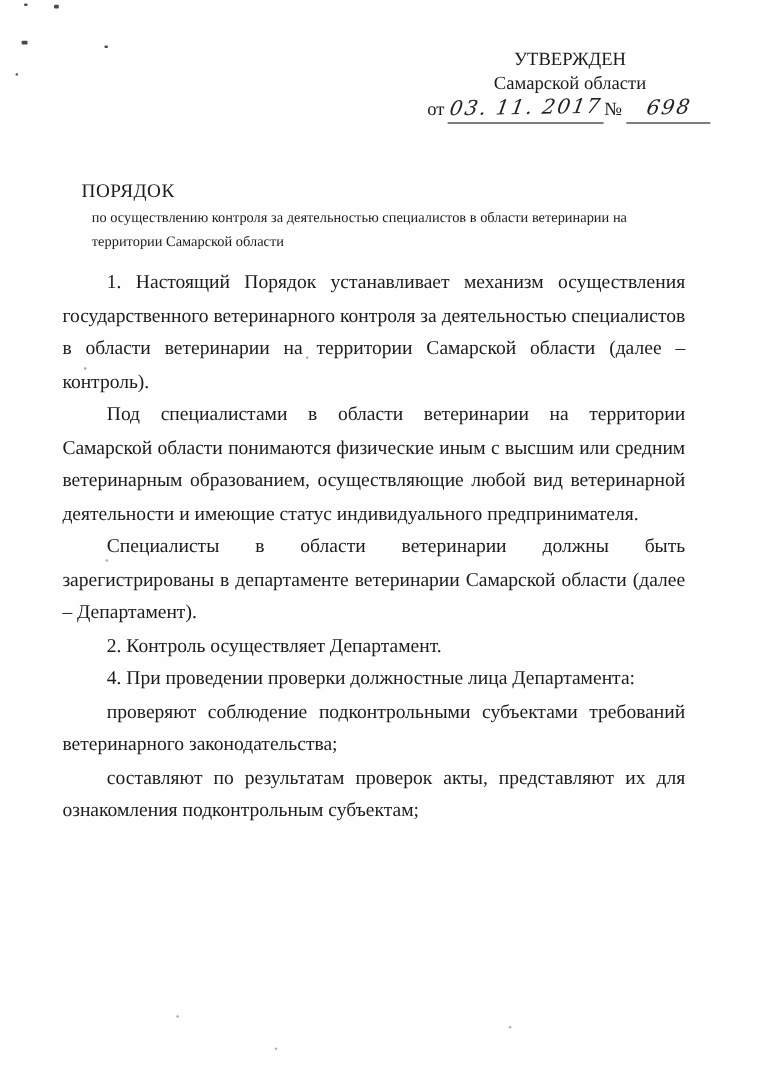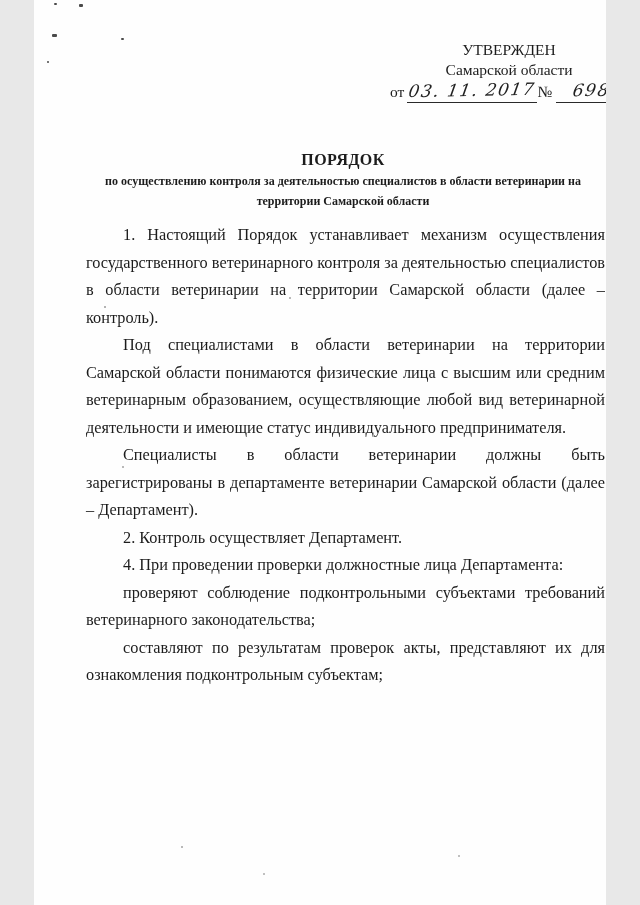--- a/index.html
+++ b/index.html
@@ -1,19 +1,19 @@
 <!DOCTYPE html>
 <html><head>
 <meta charset="utf-8">
 <style>
   * { margin: 0; padding: 0; box-sizing: border-box; }
   html, body { background: #e8e8e8; }
   .page {
     position: relative;
-    width: 572px;
+    width: 640px;
     height: 905px;
     margin: 0 auto;
     background: #fefefe;
     color: #1c1c1c;
     font-family: "Liberation Serif", serif;
     overflow: hidden;
   }
   
   .approval {
     position: absolute;
@@ -44,24 +44,23 @@
     letter-spacing: 1.5px;
     transform: skewX(-10deg) rotate(-1deg);
     position: relative;
     top: -1px;
     color: #222;
   }
   
   .title-block {
     position: absolute;
     top: 151px;
-    left: 48px;
+    left: 68px;
     width: 522px;
-    text-align: center;
-    font-weight: bold;
+    font-weight: normal;
   }
   .doc-title {
     font-size: 16px;
     letter-spacing: 0.4px;
     margin-bottom: 2px;
   }
   .doc-subtitle {
     font-size: 12px;
     line-height: 20px;
     max-width: 505px;
@@ -99,21 +98,21 @@
     <div class="from-line"><span>от</span><span class="uline date"><span class="handwrite">03. 11. 2017</span></span><span>№</span><span class="uline num"><span class="handwrite">698</span></span></div>
   </div>
 
   <div class="title-block">
     <div class="doc-title">ПОРЯДОК</div>
     <div class="doc-subtitle">по осуществлению контроля за деятельностью специалистов в области ветеринарии на территории Самарской области</div>
   </div>
 
   <div class="body-text">
       <p>1. Настоящий Порядок устанавливает механизм осуществления государственного ветеринарного контроля за деятельностью специалистов в области ветеринарии на территории Самарской области (далее – контроль).</p>
-      <p>Под специалистами в области ветеринарии на территории Самарской области понимаются физические лица с высшим или средним ветеринарным образованием, осуществляющие любой вид ветеринарной деятельности и имеющие статус индивидуального предпринимателя.</p>
+      <p>Под специалистами в области ветеринарии на территории Самарской области понимаются физические иным с высшим или средним ветеринарным образованием, осуществляющие любой вид ветеринарной деятельности и имеющие статус индивидуального предпринимателя.</p>
       <p>Специалисты в области ветеринарии должны быть зарегистрированы в департаменте ветеринарии Самарской области (далее – Департамент).</p>
       <p>2. Контроль осуществляет Департамент.</p>
       <p>4. При проведении проверки должностные лица Департамента:</p>
       <p>проверяют соблюдение подконтрольными субъектами требований ветеринарного законодательства;</p>
       <p>составляют по результатам проверок акты, представляют их для ознакомления подконтрольным субъектам;</p>
     </div>
 
   <div class="speck" style="left:20px; top:3px;  width:3px; height:2px;"></div>
   <div class="speck" style="left:45px; top:4px;  width:4px; height:3px;"></div>
   <div class="speck" style="left:18px; top:34px; width:5px; height:3px;"></div>

